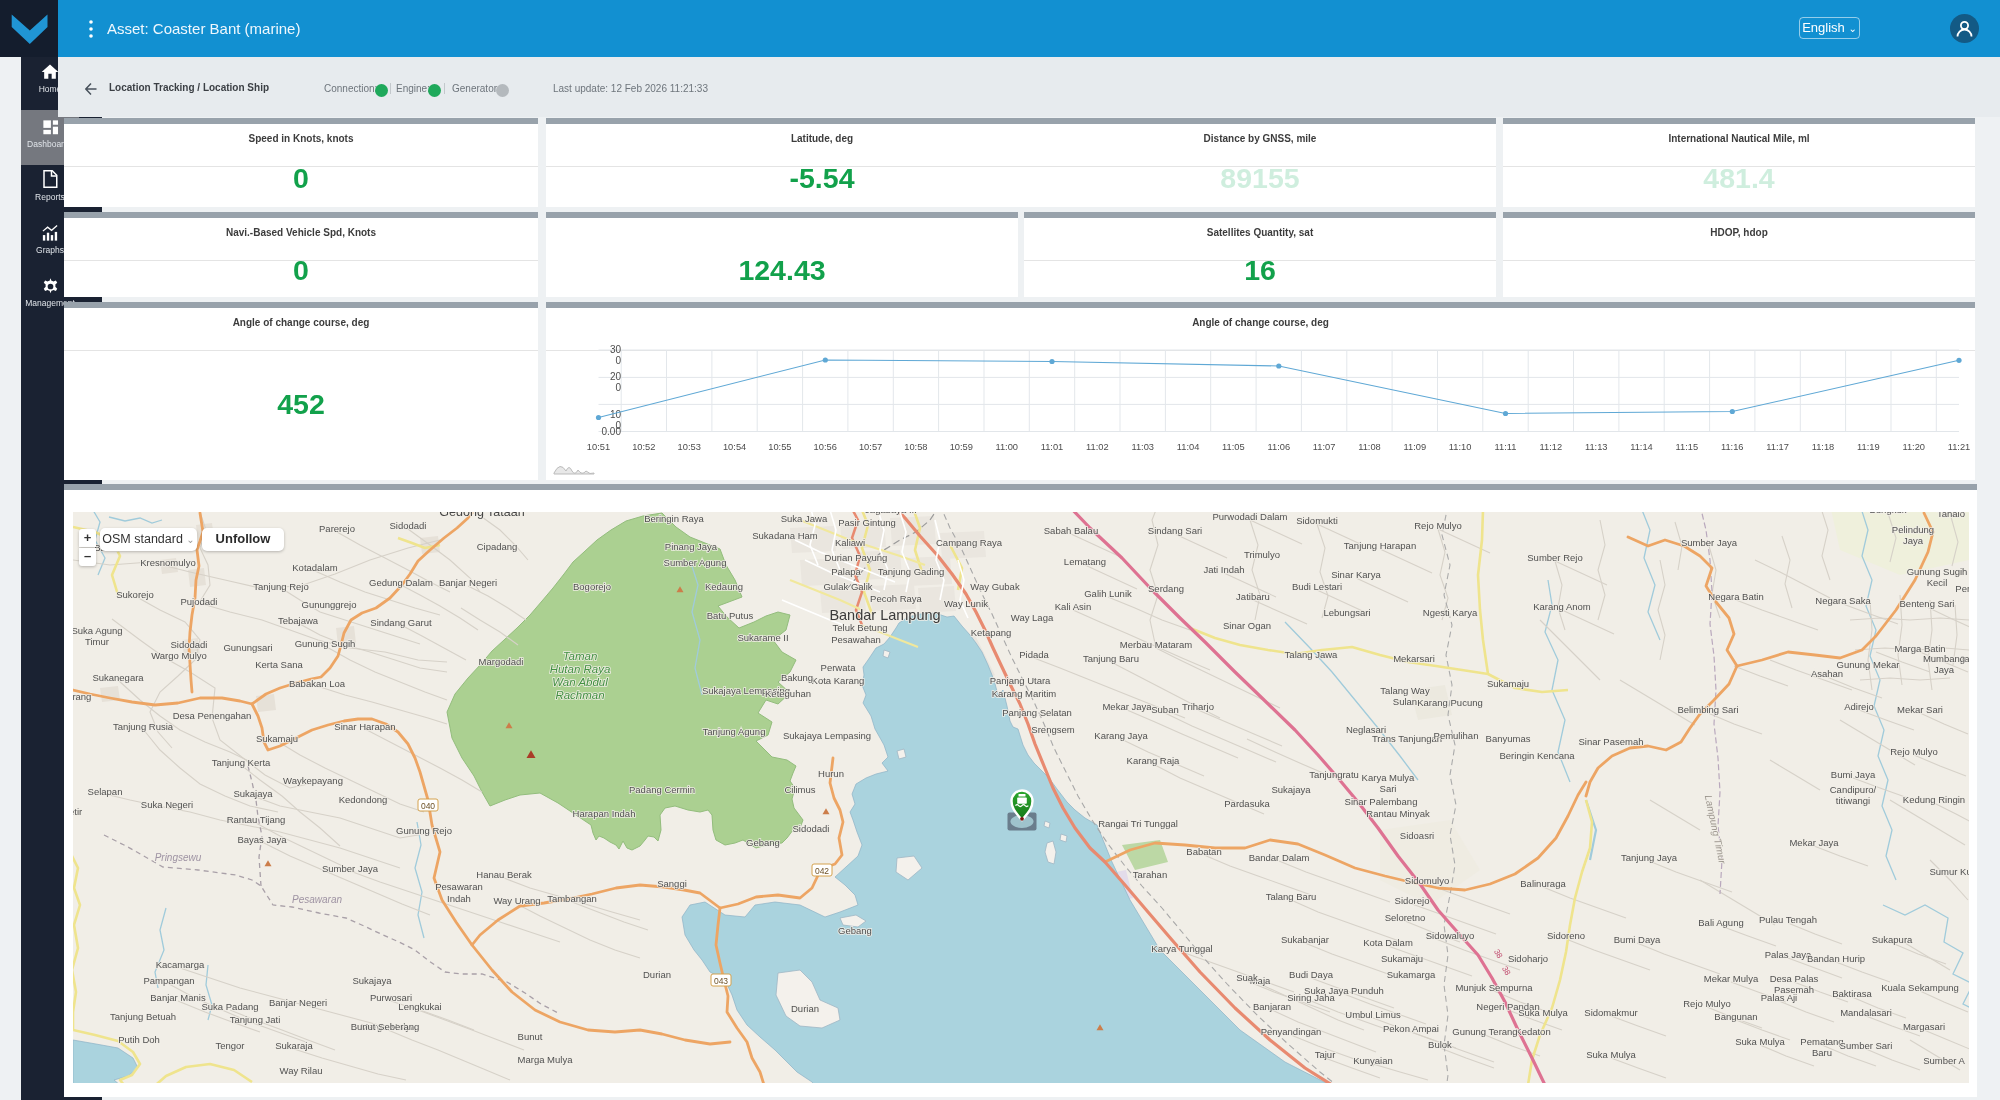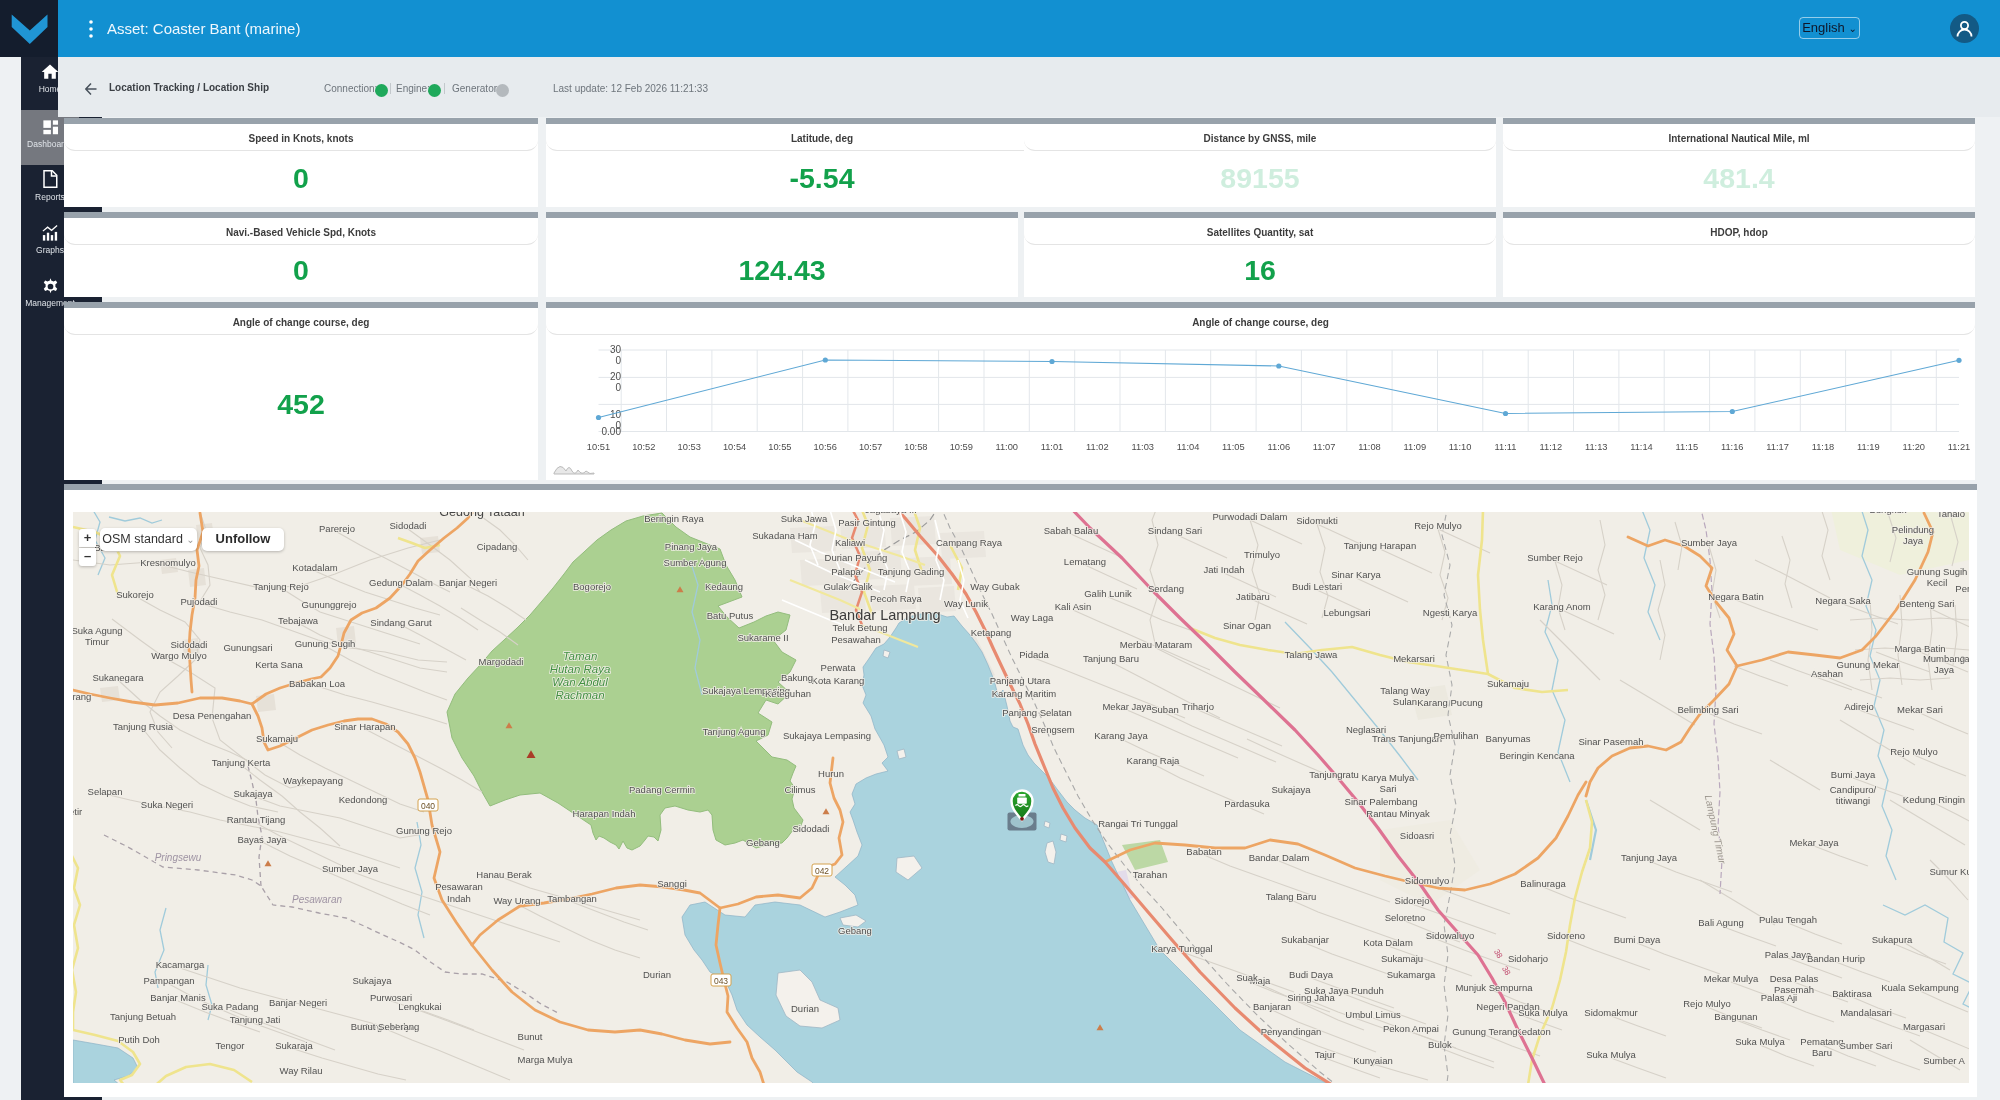--- a/index.html
+++ b/index.html
@@ -4,40 +4,40 @@
 html,body{width:2000px;height:1100px;overflow:hidden;background:#eef1f3;
  font-family:"Liberation Sans",sans-serif;}
 #topbar{position:absolute;left:0;top:0;width:2000px;height:57px;background:#1290d1;}
 #logo{position:absolute;left:0;top:0;width:58px;height:57px;background:#141d2d;}
 #sidebar{position:absolute;left:8px;top:57px;width:81px;height:1043px;background:#1a2232;margin-left:13px;}
 .sbitem{position:absolute;left:0;width:58px;text-align:center;color:#dfe3e8;font-size:8.5px;}
 .sbactive{position:absolute;left:0;top:53px;width:58px;height:55px;background:#75787f;}
 #toolbar{position:absolute;left:58px;top:57px;width:1942px;height:60px;background:#e7ebee;}
 .card{position:absolute;background:#fff;border-top:6px solid #98a2ab;}
 .ctitle{width:100%;text-align:center;font-size:10px;font-weight:bold;color:#3c3c3c;
- padding-top:9px;padding-bottom:6px;border-bottom:1px solid #e4e4e4;border-radius:11px;}
+ padding-top:9px;padding-bottom:22px;border-bottom:1px solid #e4e4e4;}
 .cval{position:absolute;left:0;width:100%;text-align:center;font-weight:bold;font-size:28.5px;}
 .green{color:#12a14b}.pale{color:#cfeede}.yellow{color:#edc313}
 .tbtxt{position:absolute;font-size:10px;color:#6e757c;}
 .dot{position:absolute;width:13px;height:13px;border-radius:50%;top:27px;}
 .mapbtn{position:absolute;background:#fff;border-radius:5px;color:#333;
  box-shadow:0 1px 3px rgba(0,0,0,0.25);text-align:center;}
 </style></head><body>
 <div id="topbar">
  <div id="logo"><svg width="58" height="57">
   <path d="M11.7,14.5 L29.8,30.5 L47.5,14.5 L47.5,27 L29.8,44 L11.7,27 Z" fill="#2095d4"></path>
  </svg></div>
  <svg style="position:absolute;left:87px;top:19px" width="8" height="20">
   <circle cx="4" cy="3" r="1.8" fill="#fff"></circle>
       <circle cx="4" cy="10" r="1.8" fill="#fff"></circle>
   <circle cx="4" cy="17" r="1.8" fill="#fff"></circle>
     </svg>
  <div style="position:absolute;left:107px;top:20px;font-size:15px;color:#eef7fd;">Asset: Coaster Bant (marine)</div>
  <div style="position:absolute;left:1799px;top:17px;width:61px;height:22px;border:1px solid rgba(255,255,255,0.55);
-   border-radius:4px;color:#0f172a;font-size:13px;line-height:20px;text-align:center;">English <span style="font-size:10px">⌄</span></div>
+   border-radius:4px;color:#ffffff;font-size:13px;line-height:20px;text-align:center;">English <span style="font-size:10px">⌄</span></div>
  <div style="position:absolute;left:1876px;top:20px;font-size:14px;color:#d8edf9;margin-top:40px;">Demo User</div>
  <div style="position:absolute;left:1950px;top:14px;width:29px;height:29px;border-radius:50%;background:#135a85;">
   <svg width="29" height="29" viewBox="0 0 29 29">
         <g fill="none" stroke="#fff" stroke-width="1.8">
    <circle cx="14.5" cy="11.5" r="3.6"></circle>
           <path d="M7.5,22.5 a7,7 0 0 1 14,0"></path>
         </g>
       </svg></div>
 </div>
 <div id="sidebar">

